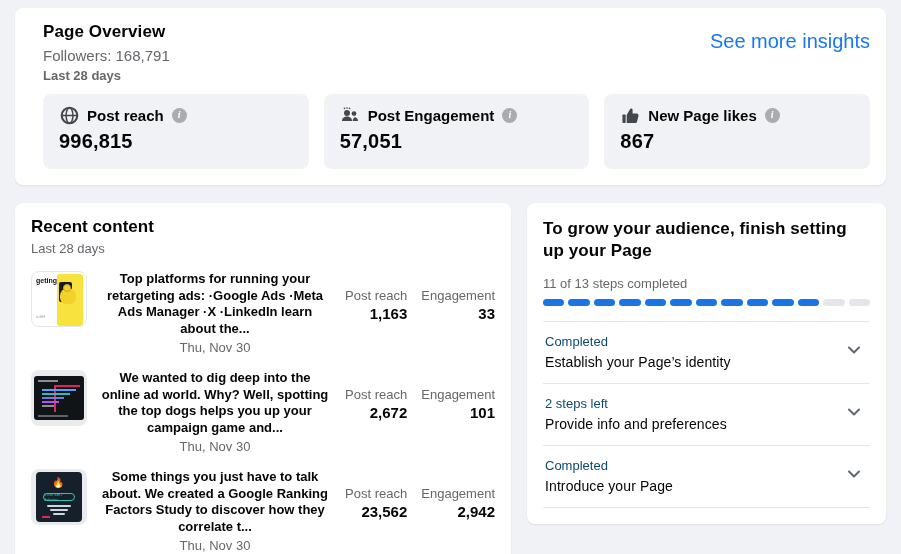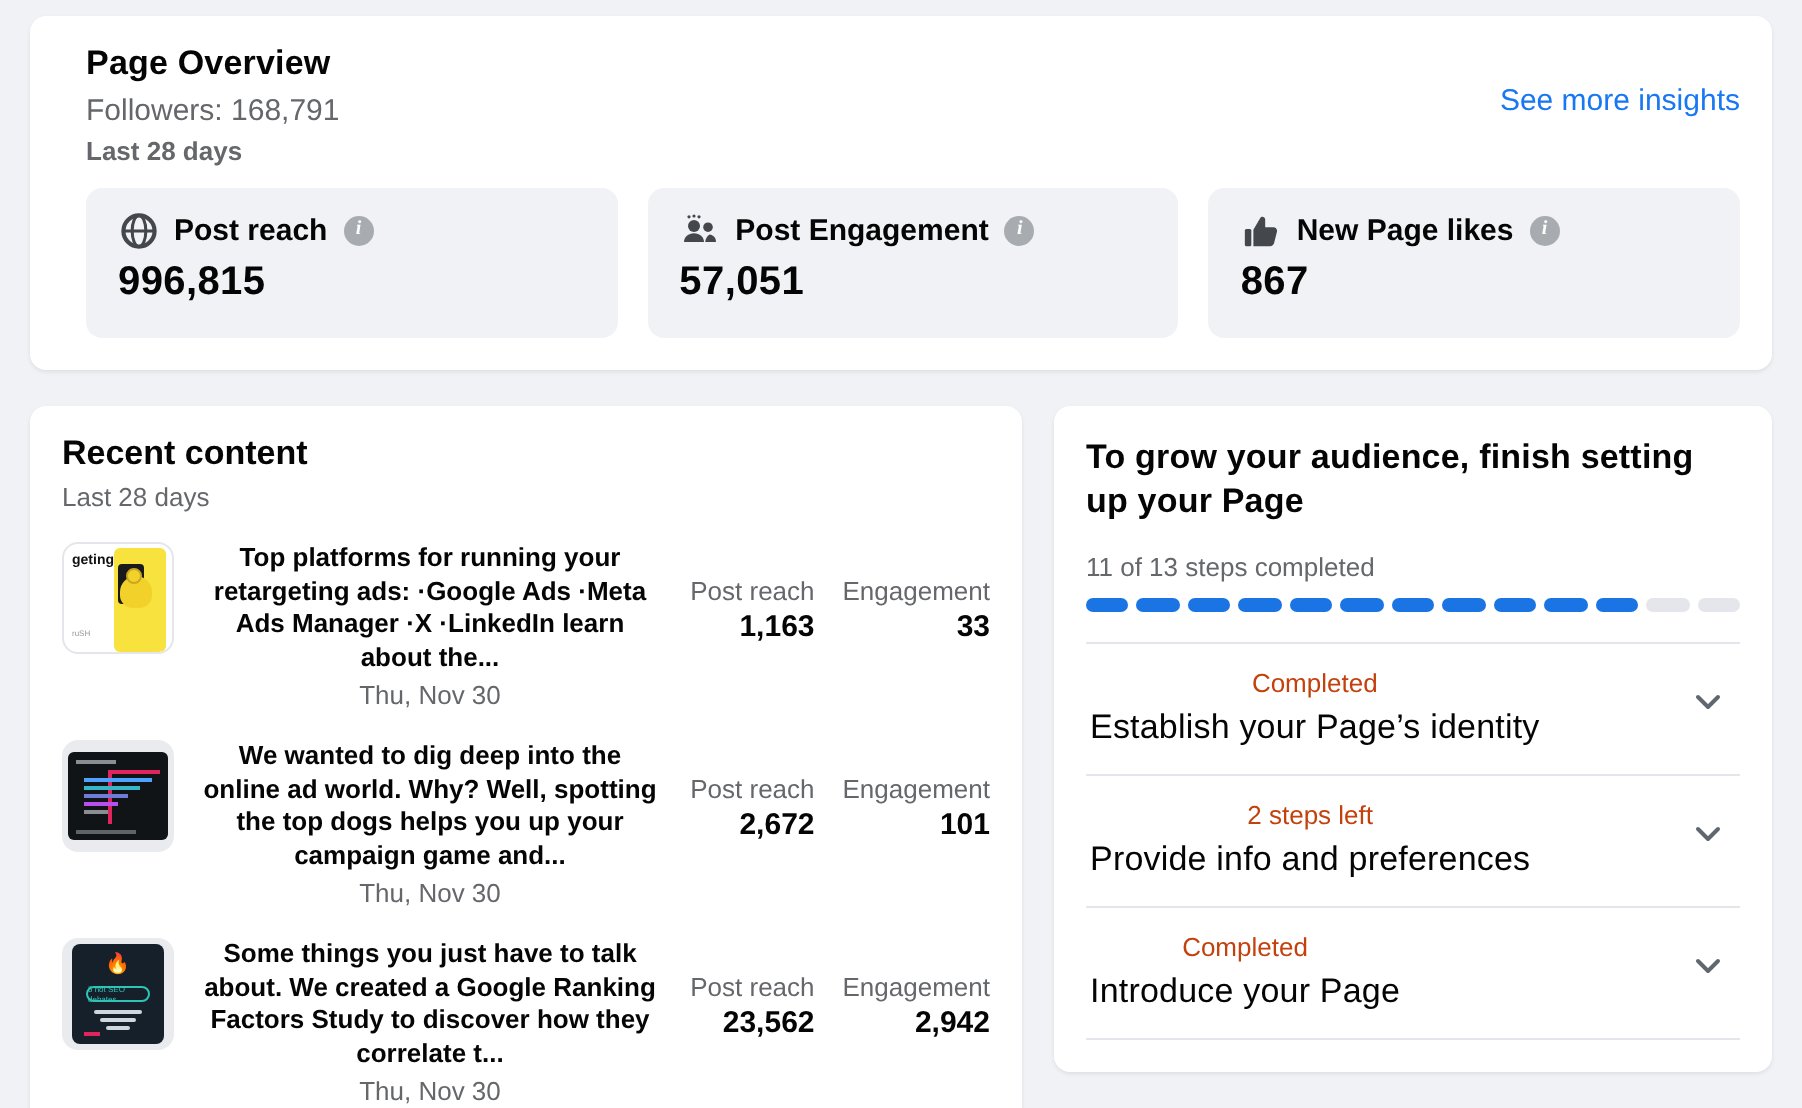--- a/index.html
+++ b/index.html
@@ -15,21 +15,21 @@
     border-radius:8px;
     box-shadow:0 1px 2px rgba(0,0,0,.08);
   }
 
   
   .overview-card { padding:14px 16px 16px 28px; }
   .overview-head { display:flex; justify-content:space-between; align-items:flex-start; }
   .page-title { font-size:17px; font-weight:700; letter-spacing:.1px; }
   .followers { font-size:15px; color:#65676B; margin-top:5px; }
   .period { font-size:13px; color:#65676B; font-weight:600; margin-top:4px; }
-  .insights-link { font-size:15px; color:#1877F2; cursor:pointer; text-decoration:none; margin-top:20px; }
+  .insights-link { font-size:20px; color:#1877F2; cursor:pointer; text-decoration:none; margin-top:8px; }
 
   .metric-row { display:flex; gap:15px; margin-top:11px; }
   .metric-card {
     flex:1; background:#F0F2F5; border-radius:8px;
     padding:11px 16px 12px 16px; height:75px; cursor:pointer;
   }
   .metric-top { display:flex; align-items:center; gap:8px; }
   .metric-icon { width:20px; height:20px; display:flex; align-items:center; justify-content:center; }
   .metric-label { font-size:15px; font-weight:600; }
   .info-badge {
@@ -93,22 +93,22 @@
   .progress-bar { display:flex; gap:4px; margin-top:8px; }
   .pill { flex:1; height:7px; border-radius:4px; background:#E4E6EB; }
   .pill.done { background:#1B74E4; }
   .accordion { margin-top:15px; }
   .acc-item {
     border-top:1px solid #E4E6EB;
     padding:12px 2px 13px 2px;
     display:flex; align-items:center; justify-content:space-between; cursor:pointer;
   }
   .acc-item:last-child { border-bottom:1px solid #E4E6EB; }
-  .acc-status { font-size:13px; color:#c2410c;text-align:center; }
-  .acc-title { font-size:17px; margin-top:5px; letter-spacing:.1px; }
+  .acc-status { font-size:13px; color:#0c4a6e; }
+  .acc-title { font-size:14px; margin-top:5px; letter-spacing:.1px; }
   .chevron { color:#606770; flex:0 0 auto; margin-right:6px; }
 </style>
 </head>
 <body>
 
 <div class="card overview-card">
   <div class="overview-head">
     <div>
       <div class="page-title">Page Overview</div>
       <div class="followers">Followers: 168,791</div>

